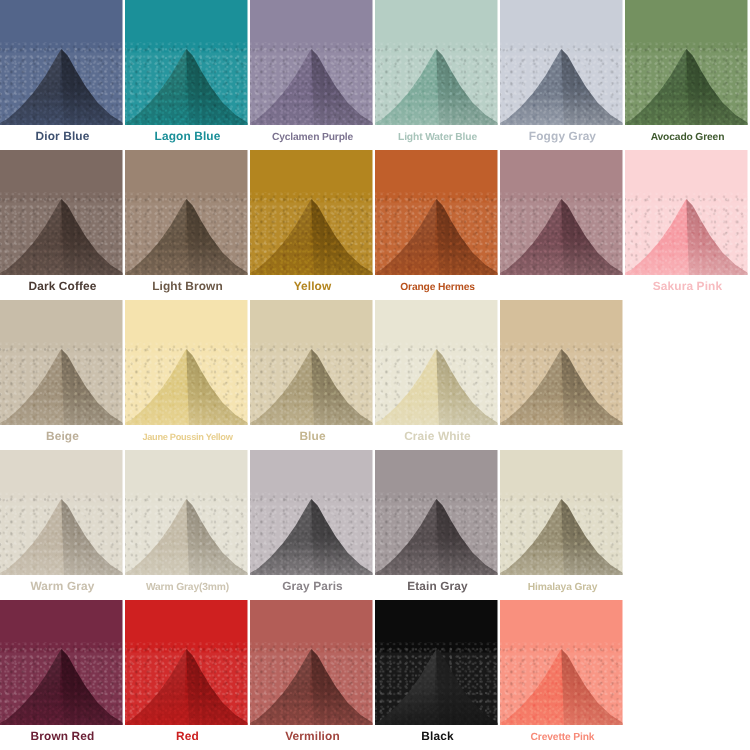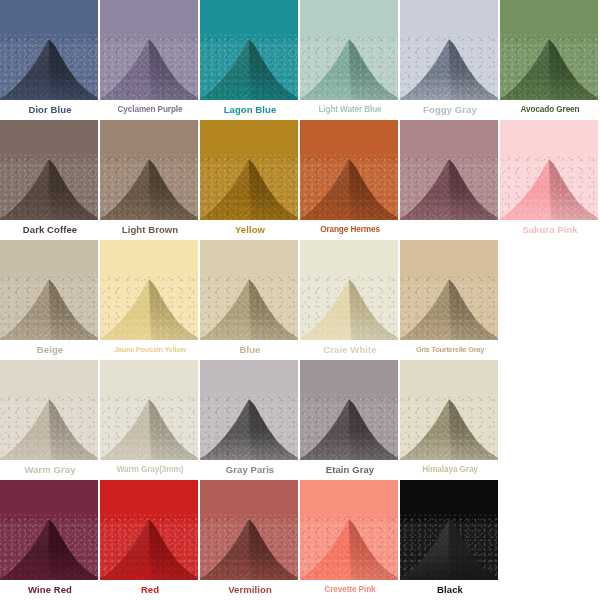--- a/index.html
+++ b/index.html
@@ -97,44 +97,44 @@
         <div class="mound">
           <div class="body" style="background: linear-gradient(175deg, rgb(47, 54, 71) 0%, rgb(47, 54, 71) 55%, rgb(83, 101, 138) 140%);"></div>
           <div class="shade" style="background: linear-gradient(200deg, rgba(0, 0, 0, 0.55), rgba(0, 0, 0, 0.05));"></div>
           <div class="lit" style="background: linear-gradient(160deg, rgba(255, 255, 255, 0.22), rgba(255, 255, 255, 0) 70%);"></div>
           <div class="grain"></div>
         </div>
       </div>
       <div class="label" style="color: rgb(63, 81, 112);">Dior Blue</div>
     </div>
     <div class="cell">
+      <div class="swatch" style="background: rgb(27, 144, 153);">
+        <div class="seam"></div>
+        <div class="mound">
+          <div class="body" style="background: linear-gradient(175deg, rgb(27, 111, 107) 0%, rgb(27, 111, 107) 55%, rgb(27, 144, 153) 140%);"></div>
+          <div class="shade" style="background: linear-gradient(200deg, rgba(0, 0, 0, 0.55), rgba(0, 0, 0, 0.05));"></div>
+          <div class="lit" style="background: linear-gradient(160deg, rgba(255, 255, 255, 0.22), rgba(255, 255, 255, 0) 70%);"></div>
+          <div class="grain"></div>
+        </div>
+      </div>
+      <div class="label" style="color: rgb(26, 143, 152);">Lagon Blue</div>
+    </div>
+    <div class="cell">
       <div class="swatch" style="background: rgb(142, 133, 160);">
         <div class="seam"></div>
         <div class="mound">
           <div class="body" style="background: linear-gradient(175deg, rgb(111, 99, 129) 0%, rgb(111, 99, 129) 55%, rgb(142, 133, 160) 140%);"></div>
           <div class="shade" style="background: linear-gradient(200deg, rgba(0, 0, 0, 0.55), rgba(0, 0, 0, 0.05));"></div>
           <div class="lit" style="background: linear-gradient(160deg, rgba(255, 255, 255, 0.22), rgba(255, 255, 255, 0) 70%);"></div>
           <div class="grain"></div>
         </div>
       </div>
       <div class="label wide" style="color: rgb(124, 115, 144);">Cyclamen Purple</div>
     </div>
     <div class="cell">
-      <div class="swatch" style="background: rgb(27, 144, 153);">
-        <div class="seam"></div>
-        <div class="mound">
-          <div class="body" style="background: linear-gradient(175deg, rgb(27, 111, 107) 0%, rgb(27, 111, 107) 55%, rgb(27, 144, 153) 140%);"></div>
-          <div class="shade" style="background: linear-gradient(200deg, rgba(0, 0, 0, 0.55), rgba(0, 0, 0, 0.05));"></div>
-          <div class="lit" style="background: linear-gradient(160deg, rgba(255, 255, 255, 0.22), rgba(255, 255, 255, 0) 70%);"></div>
-          <div class="grain"></div>
-        </div>
-      </div>
-      <div class="label" style="color: rgb(26, 143, 152);">Lagon Blue</div>
-    </div>
-    <div class="cell">
       <div class="swatch" style="background: rgb(181, 206, 196);">
         <div class="seam"></div>
         <div class="mound">
           <div class="body" style="background: linear-gradient(175deg, rgb(122, 168, 152) 0%, rgb(122, 168, 152) 55%, rgb(181, 206, 196) 140%);"></div>
           <div class="shade" style="background: linear-gradient(200deg, rgba(0, 0, 0, 0.55), rgba(0, 0, 0, 0.05));"></div>
           <div class="lit" style="background: linear-gradient(160deg, rgba(255, 255, 255, 0.22), rgba(255, 255, 255, 0) 70%);"></div>
           <div class="grain"></div>
         </div>
       </div>
       <div class="label wide" style="color: rgb(168, 196, 186);">Light Water Blue</div>
@@ -285,21 +285,20 @@
     <div class="cell">
       <div class="swatch" style="background: rgb(213, 191, 155);">
         <div class="seam"></div>
         <div class="mound">
           <div class="body" style="background: linear-gradient(175deg, rgb(156, 138, 107) 0%, rgb(156, 138, 107) 55%, rgb(213, 191, 155) 140%);"></div>
           <div class="shade" style="background: linear-gradient(200deg, rgba(0, 0, 0, 0.55), rgba(0, 0, 0, 0.05));"></div>
           <div class="lit" style="background: linear-gradient(160deg, rgba(255, 255, 255, 0.22), rgba(255, 255, 255, 0) 70%);"></div>
           <div class="grain"></div>
         </div>
       </div>
-      <div class="label xwide" style="color: rgb(194, 168, 127);">Gris Tourterelle Gray</div>
     </div>
     <div class="cell empty"></div>
     <div class="cell">
       <div class="swatch" style="background: rgb(222, 216, 203);">
         <div class="seam"></div>
         <div class="mound">
           <div class="body" style="background: linear-gradient(175deg, rgb(189, 178, 160) 0%, rgb(189, 178, 160) 55%, rgb(222, 216, 203) 140%);"></div>
           <div class="shade" style="background: linear-gradient(200deg, rgba(0, 0, 0, 0.55), rgba(0, 0, 0, 0.05));"></div>
           <div class="lit" style="background: linear-gradient(160deg, rgba(255, 255, 255, 0.22), rgba(255, 255, 255, 0) 70%);"></div>
           <div class="grain"></div>
@@ -359,21 +358,21 @@
     <div class="cell">
       <div class="swatch" style="background: rgb(117, 41, 68);">
         <div class="seam"></div>
         <div class="mound">
           <div class="body" style="background: linear-gradient(175deg, rgb(69, 19, 37) 0%, rgb(69, 19, 37) 55%, rgb(117, 41, 68) 140%);"></div>
           <div class="shade" style="background: linear-gradient(200deg, rgba(0, 0, 0, 0.55), rgba(0, 0, 0, 0.05));"></div>
           <div class="lit" style="background: linear-gradient(160deg, rgba(255, 255, 255, 0.22), rgba(255, 255, 255, 0) 70%);"></div>
           <div class="grain"></div>
         </div>
       </div>
-      <div class="label" style="color: rgb(107, 32, 54);">Wine Red</div>
+      <div class="label" style="color: rgb(107, 32, 54);">Brown Red</div>
     </div>
     <div class="cell">
       <div class="swatch" style="background: rgb(207, 32, 32);">
         <div class="seam"></div>
         <div class="mound">
           <div class="body" style="background: linear-gradient(175deg, rgb(166, 23, 23) 0%, rgb(166, 23, 23) 55%, rgb(207, 32, 32) 140%);"></div>
           <div class="shade" style="background: linear-gradient(200deg, rgba(0, 0, 0, 0.55), rgba(0, 0, 0, 0.05));"></div>
           <div class="lit" style="background: linear-gradient(160deg, rgba(255, 255, 255, 0.22), rgba(255, 255, 255, 0) 70%);"></div>
           <div class="grain"></div>
         </div>
@@ -386,37 +385,37 @@
         <div class="mound">
           <div class="body" style="background: linear-gradient(175deg, rgb(109, 54, 49) 0%, rgb(109, 54, 49) 55%, rgb(179, 93, 87) 140%);"></div>
           <div class="shade" style="background: linear-gradient(200deg, rgba(0, 0, 0, 0.55), rgba(0, 0, 0, 0.05));"></div>
           <div class="lit" style="background: linear-gradient(160deg, rgba(255, 255, 255, 0.22), rgba(255, 255, 255, 0) 70%);"></div>
           <div class="grain"></div>
         </div>
       </div>
       <div class="label" style="color: rgb(160, 69, 62);">Vermilion</div>
     </div>
     <div class="cell">
+      <div class="swatch" style="background: rgb(12, 12, 12);">
+        <div class="seam"></div>
+        <div class="mound">
+          <div class="body" style="background: linear-gradient(175deg, rgb(38, 38, 38) 0%, rgb(38, 38, 38) 55%, rgb(12, 12, 12) 140%);"></div>
+          <div class="shade" style="background: linear-gradient(200deg, rgba(0, 0, 0, 0.55), rgba(0, 0, 0, 0.05));"></div>
+          <div class="lit" style="background: linear-gradient(160deg, rgba(255, 255, 255, 0.22), rgba(255, 255, 255, 0) 70%);"></div>
+          <div class="grain"></div>
+        </div>
+      </div>
+      <div class="label" style="color: rgb(17, 17, 17);">Black</div>
+    </div>
+    <div class="cell">
       <div class="swatch" style="background: rgb(249, 144, 126);">
         <div class="seam"></div>
         <div class="mound">
           <div class="body" style="background: linear-gradient(175deg, rgb(244, 112, 92) 0%, rgb(244, 112, 92) 55%, rgb(249, 144, 126) 140%);"></div>
           <div class="shade" style="background: linear-gradient(200deg, rgba(0, 0, 0, 0.55), rgba(0, 0, 0, 0.05));"></div>
           <div class="lit" style="background: linear-gradient(160deg, rgba(255, 255, 255, 0.22), rgba(255, 255, 255, 0) 70%);"></div>
           <div class="grain"></div>
         </div>
       </div>
       <div class="label wide" style="color: rgb(247, 138, 120);">Crevette Pink</div>
-    </div>
-    <div class="cell">
-      <div class="swatch" style="background: rgb(12, 12, 12);">
-        <div class="seam"></div>
-        <div class="mound">
-          <div class="body" style="background: linear-gradient(175deg, rgb(38, 38, 38) 0%, rgb(38, 38, 38) 55%, rgb(12, 12, 12) 140%);"></div>
-          <div class="shade" style="background: linear-gradient(200deg, rgba(0, 0, 0, 0.55), rgba(0, 0, 0, 0.05));"></div>
-          <div class="lit" style="background: linear-gradient(160deg, rgba(255, 255, 255, 0.22), rgba(255, 255, 255, 0) 70%);"></div>
-          <div class="grain"></div>
-        </div>
-      </div>
-      <div class="label" style="color: rgb(17, 17, 17);">Black</div>
     </div>
     <div class="cell empty"></div>
   </div>
 
 </body></html>

